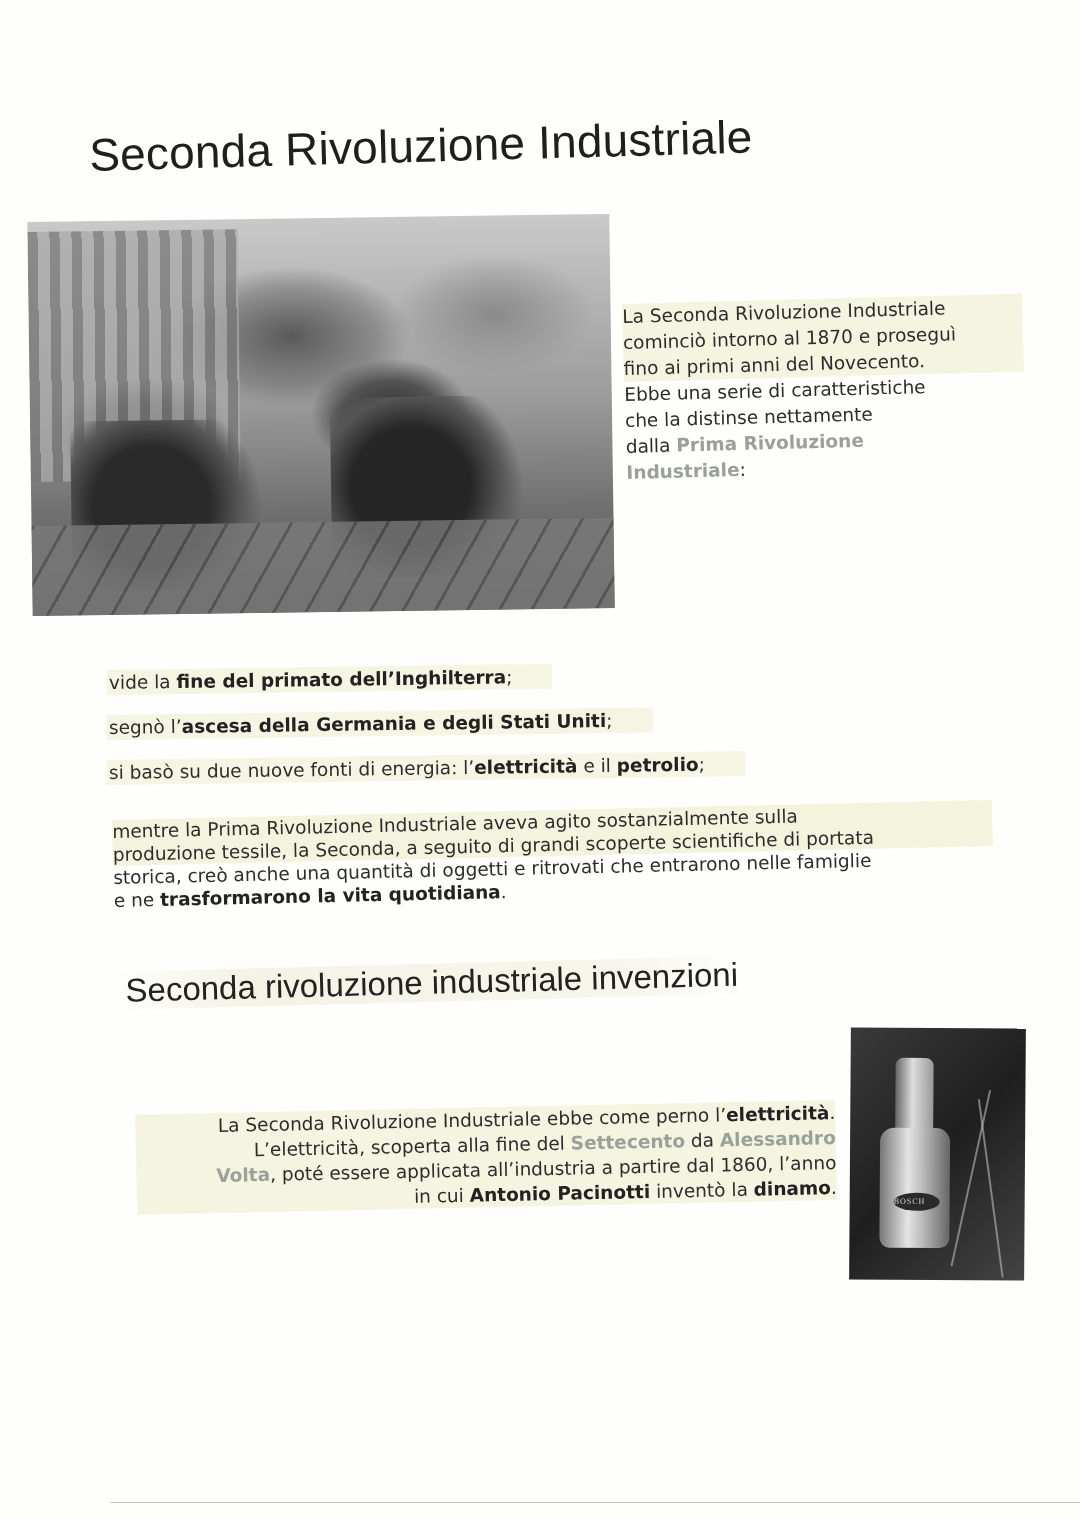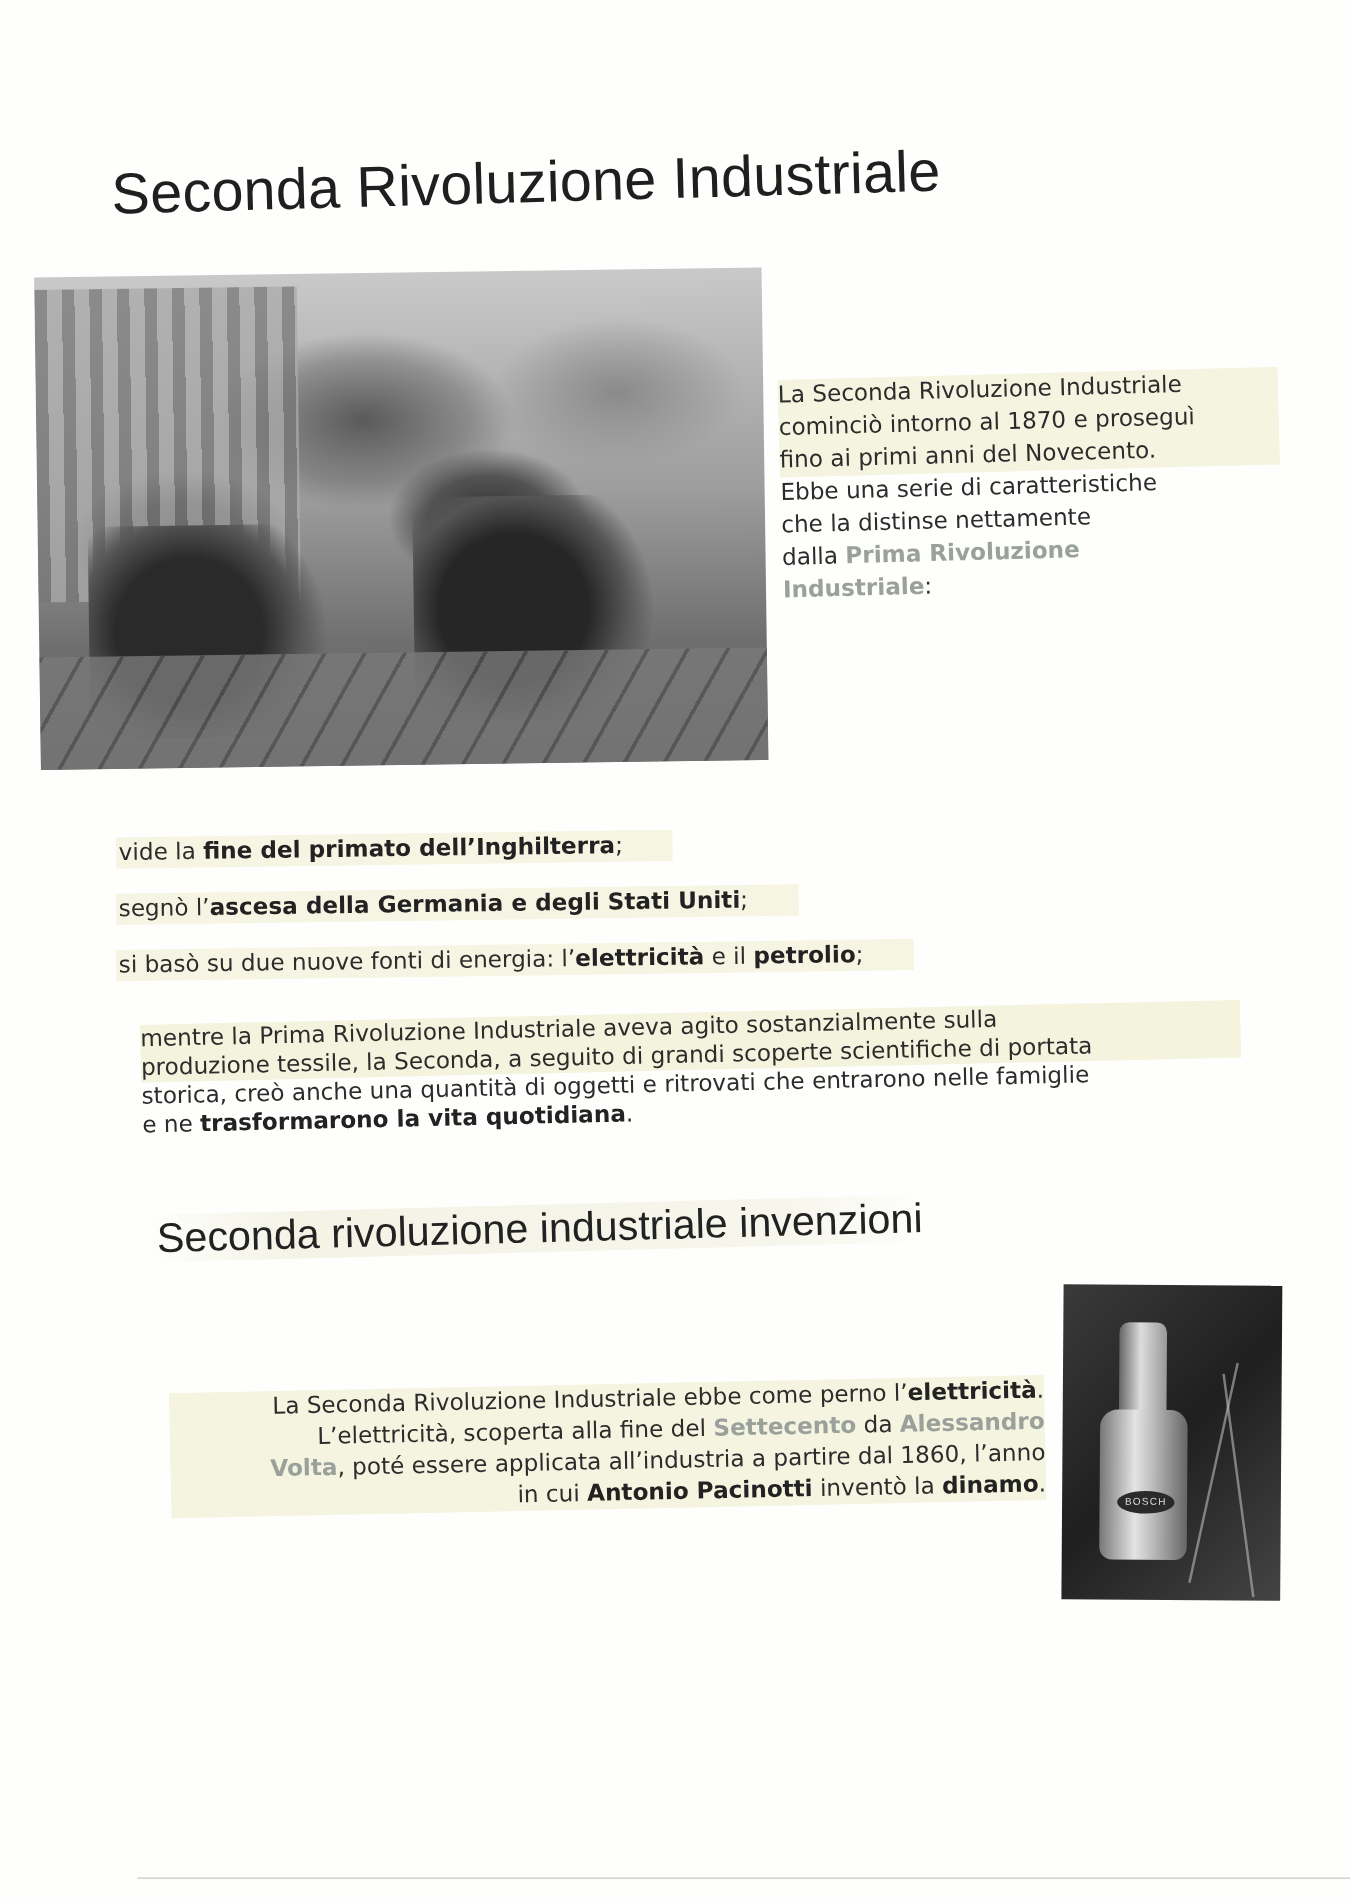--- a/index.html
+++ b/index.html
@@ -62,21 +62,21 @@
     opacity: 0.8;
   }
 
   .intro {
     position: absolute; left: 622px; top: 304px; width: 400px;
     font-size: 18.5px; line-height: 26px; color: #2c2c2c;
     transform: rotate(-1.5deg); transform-origin: left top;
   }
   .intro .l1 { background: rgba(238, 236, 205, 0.6); }
 
-  .bullets { position: absolute; left: 93px; top: 672px; width: 870px; }
+  .bullets { position: absolute; left: 107px; top: 672px; width: 870px; }
   .bullet {
     font-size: 18.5px; color: #2c2c2c; margin-bottom: 24px;
     transform: rotate(-0.8deg); transform-origin: left center;
     white-space: nowrap;
   }
   .bullet span.wrap { background: rgba(238, 236, 205, 0.55); padding: 2px 40px 2px 2px; }
 
   .para {
     position: absolute; left: 112px; top: 820px; width: 880px;
     font-size: 18.5px; line-height: 23px; color: #2c2c2c;
@@ -104,22 +104,22 @@
     background: linear-gradient(90deg, #777, #e4e4e4 40%, #bdbdbd 60%, #666);
   }
   .dynamo-img .neck {
     position: absolute; left: 45px; top: 30px; width: 38px; height: 80px;
     background: linear-gradient(90deg, #666, #ddd 45%, #999);
     border-radius: 8px 8px 0 0;
   }
   .dynamo-img .badge {
     position: absolute; left: 44px; top: 165px; width: 46px; height: 18px;
     border-radius: 50%; background: #2a2a2a; color: #ddd; font-size: 8px;
-    text-align: center; line-height: 18px; letter-spacing: 1px;
-    font-family: Liberation Sans, sans-serif;
+    line-height: 18px; letter-spacing: 1px;
+    font-family: Liberation Serif, serif;
   }
   .dynamo-img .spoke {
     position: absolute; width: 2px; height: 180px; background: #bbb; opacity: 0.6;
   }
   .bottom-line {
     position: absolute; left: 110px; top: 1502px; width: 970px; height: 1px;
     background: #c8c8c8;
   }
 </style>
 </head>

